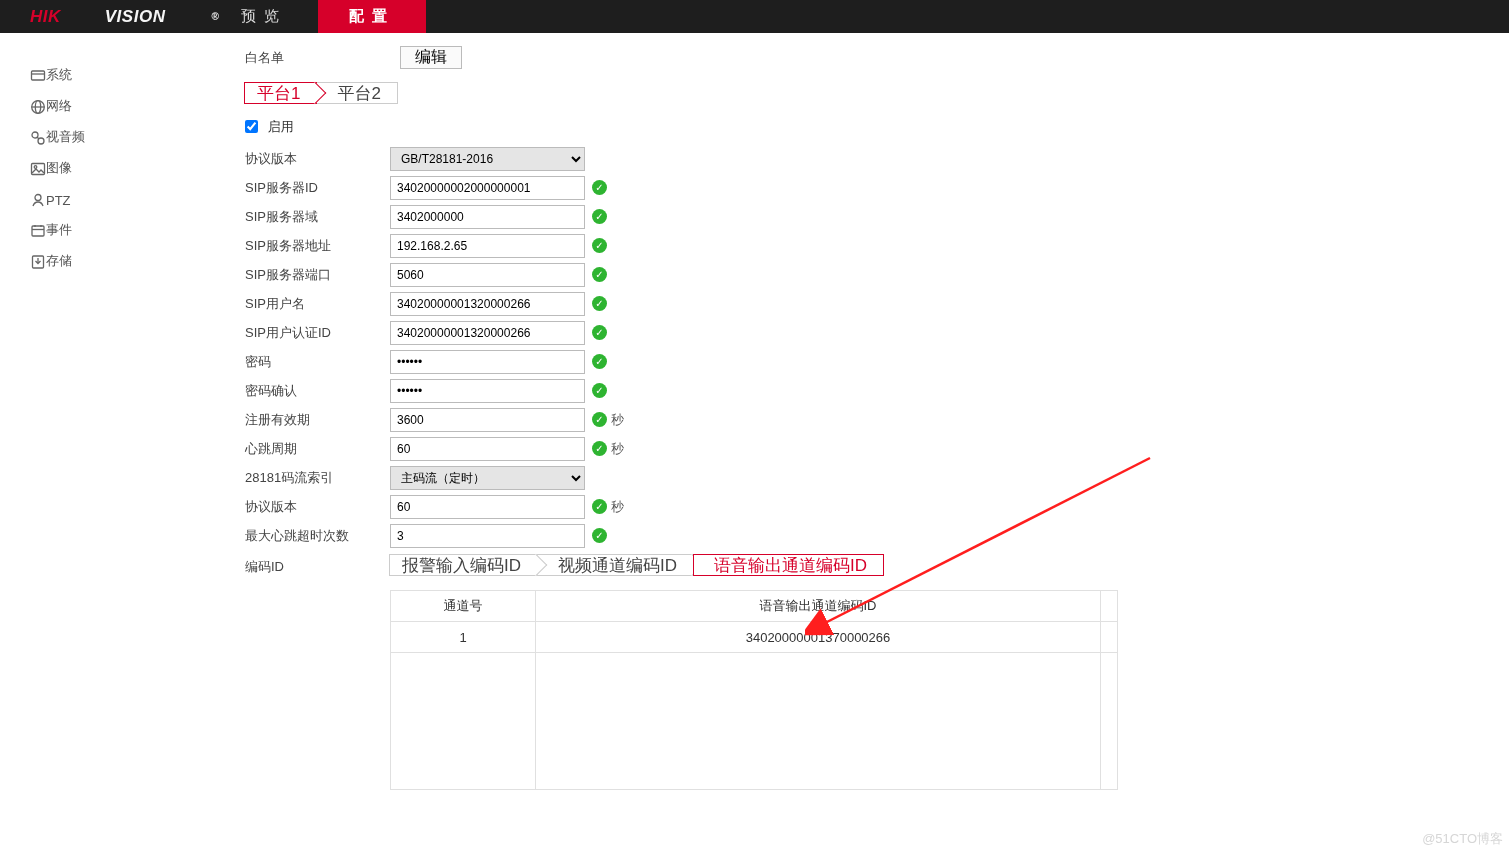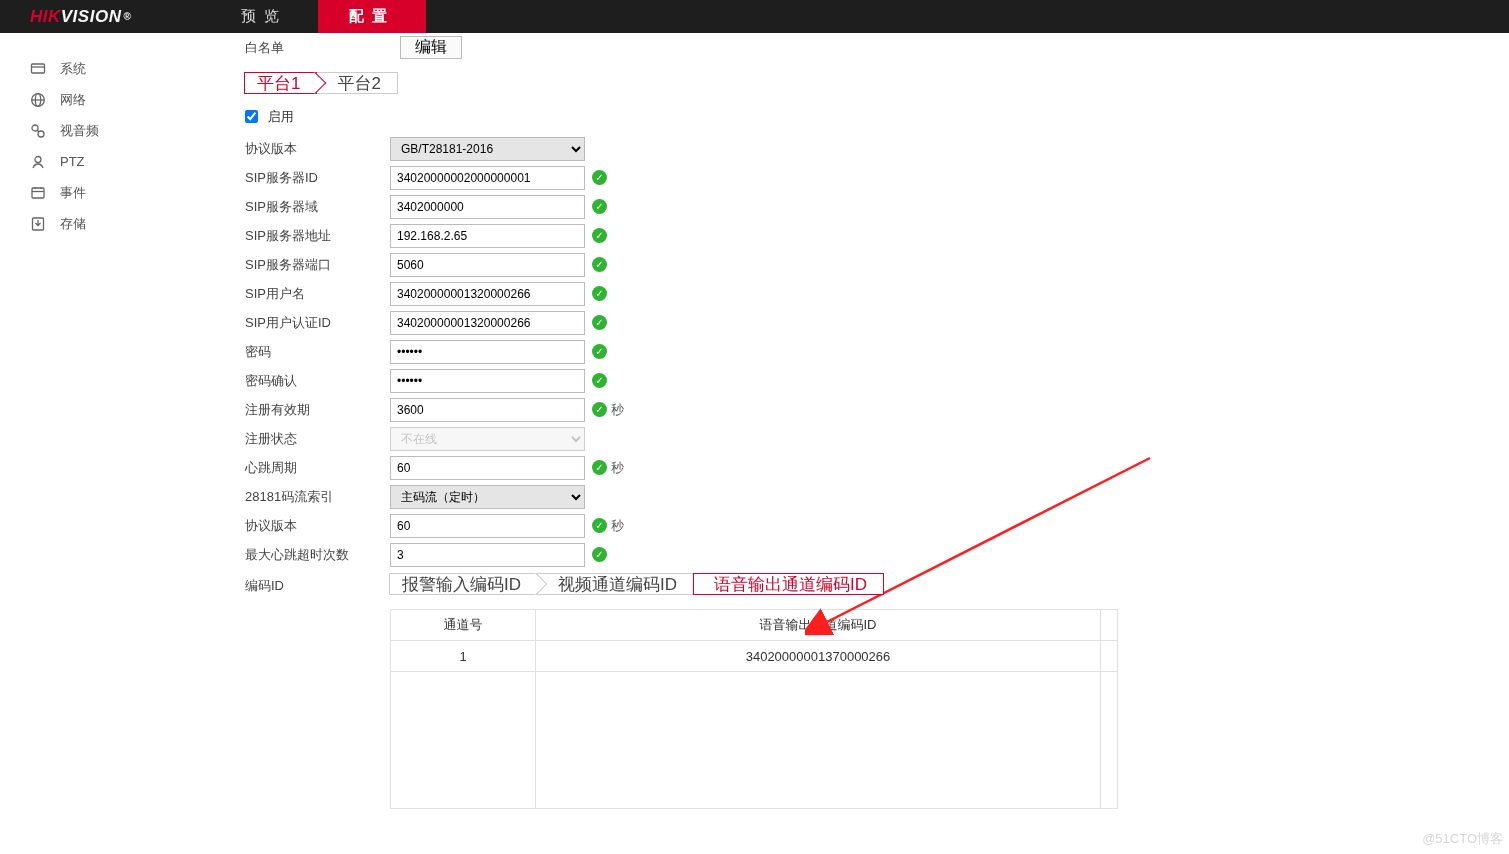--- a/index.html
+++ b/index.html
@@ -1,32 +1,32 @@
 <!DOCTYPE html>
 <html><head>
 <meta charset="utf-8">
 <style>
 * { box-sizing: border-box; margin: 0; padding: 0; }
 body { font-family: "Microsoft YaHei", Arial, sans-serif; font-size: 13px; color: #333; background: #fff; }
 
 .topbar { height: 33px; background: #1e1e1e; display: flex; align-items: stretch; }
-.logo { width: 210px; display: flex; align-items: center; padding-left: 30px; font-style: italic; font-weight: 900; font-size: 17px; letter-spacing: 0.5px; }
+.logo { width: 210px; display: flex; align-items: center; padding-left: 30px; font-style: italic; font-weight: 900; font-size: 17px; letter-spacing: 0.5px; gap: 44px; }
 .logo .hik { color: #d6002a; }
 .logo .vision { color: #f5f5f5; }
 .logo .reg { color: #f5f5f5; font-size: 10px; vertical-align: top; font-style: normal; margin-left: 2px;}
 .toptab { width: 108px; display: flex; align-items: center; justify-content: center; color: #ddd; font-size: 15px; letter-spacing: 8px; cursor: pointer; }
 .toptab.active { background: #d6002a; color: #fff; font-weight: bold; }
 
 .layout { display: flex; }
 .sidebar { width: 210px; padding-top: 20px; }
-.side-item { display: flex; align-items: center; height: 31px; padding-left: 30px; color: #555; cursor: pointer; gap: 14px; }
+.side-item { display: flex; align-items: flex-end; height: 31px; padding-left: 30px; color: #555; cursor: pointer; }
 .side-icon { width: 16px; text-align: center; color: #666; }
 .side-icon svg { width: 16px; height: 16px; display: block; }
 
-.content { flex: 1; padding: 0 0 0 35px; position: relative; }
+.content { flex: 1; padding: 10px 0 0 35px; position: relative; }
 
 .row { display: flex; align-items: center; height: 29px; }
 .lbl { width: 145px; color: #444; }
 
 .bc { display: flex; margin: 10px 0 14px 0; }
 .bc-item { position: relative; height: 22px; line-height: 22px; padding: 0 16px 0 20px; border: 1px solid #ccc; font-size: 17px; color: #444; margin-left: -1px; background: #fff; cursor: pointer; }
 .bc-item:first-child { padding-left: 12px; }
 .bc-item.active { border-color: #d6002a; color: #d6002a; z-index: 2; }
 .bc-item::after { content: ""; position: absolute; right: -7px; top: 2px; width: 15px; height: 15px; border-top: 1px solid #ccc; border-right: 1px solid #ccc; transform: rotate(45deg); background: #fff; z-index: 1; }
 .bc-item.active::after { border-color: #d6002a; }
@@ -99,20 +99,30 @@
             <circle cx="5" cy="5" r="3"></circle>
             <circle cx="11" cy="11" r="3"></circle>
             <line x1="7" y1="7" x2="9" y2="9"></line>
           </svg>
         </span>
       <span>视音频</span>
     </div>
     <div class="side-item">
       <span class="side-icon">
           <svg viewBox="0 0 16 16" fill="none" stroke="currentColor" stroke-width="1.3">
+            <rect x="1.5" y="2.5" width="13" height="11" rx="1"></rect>
+            <circle cx="5.5" cy="6" r="1.3"></circle>
+            <path d="M2 12l4-4 3 3 2-2 3 3"></path>
+          </svg>
+        </span>
+      <span>图像</span>
+    </div>
+    <div class="side-item">
+      <span class="side-icon">
+          <svg viewBox="0 0 16 16" fill="none" stroke="currentColor" stroke-width="1.3">
             <circle cx="8" cy="5.5" r="3"></circle>
             <path d="M3 14c1-3 3-4 5-4s4 1 5 4"></path>
           </svg>
         </span>
       <span>PTZ</span>
     </div>
     <div class="side-item">
       <span class="side-icon">
           <svg viewBox="0 0 16 16" fill="none" stroke="currentColor" stroke-width="1.3">
             <rect x="2" y="3" width="12" height="10" rx="1"></rect>
@@ -194,24 +204,20 @@
     <div class="row">
       <span class="lbl">密码确认</span>
       <input class="txt" type="text" value="••••••" style="">
       <span class="ok">✓</span>
     </div>
     <div class="row">
       <span class="lbl">注册有效期</span>
       <input class="txt" value="3600" style="">
       <span class="ok">✓</span>
       <span class="suffix">秒</span>
-    </div>
-    <div class="row">
-      <span class="lbl">注册状态</span>
-      <select class="sel disabled" disabled=""><option>不在线</option></select>
     </div>
     <div class="row">
       <span class="lbl">心跳周期</span>
       <input class="txt" value="60" style="">
       <span class="ok">✓</span>
       <span class="suffix">秒</span>
     </div>
     <div class="row">
       <span class="lbl">28181码流索引</span>
       <select class="sel"><option>主码流（定时）</option></select>

